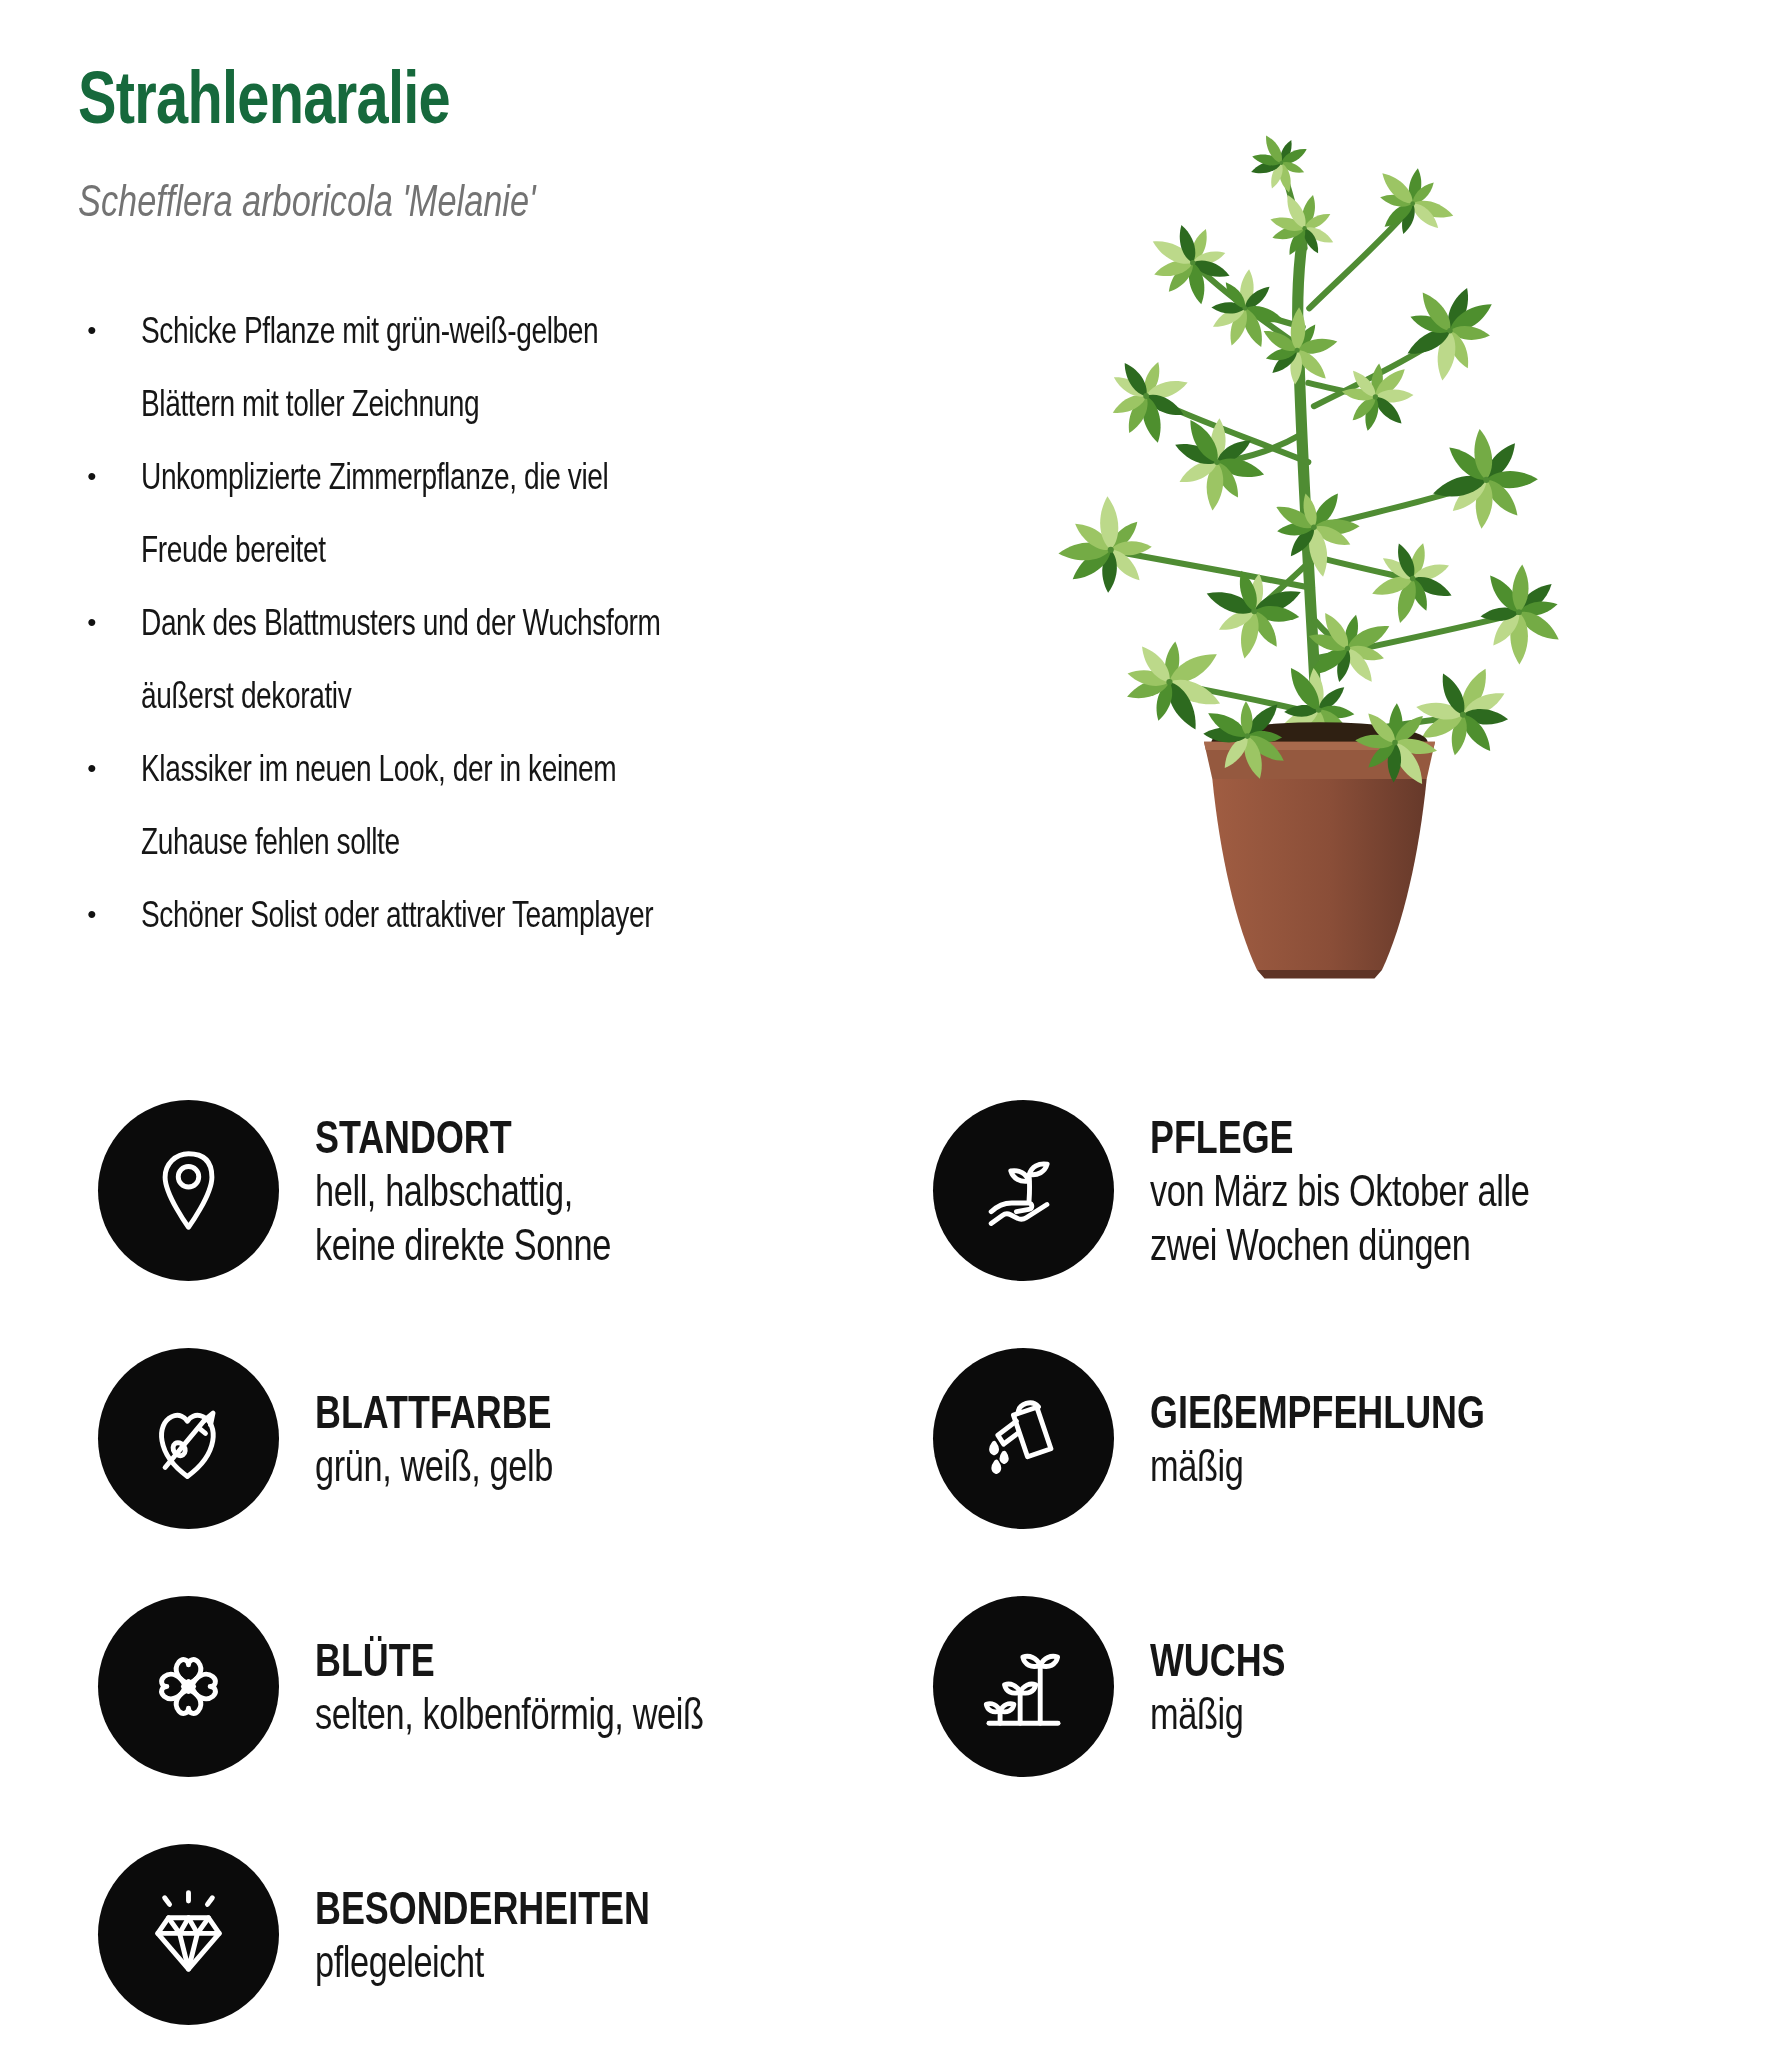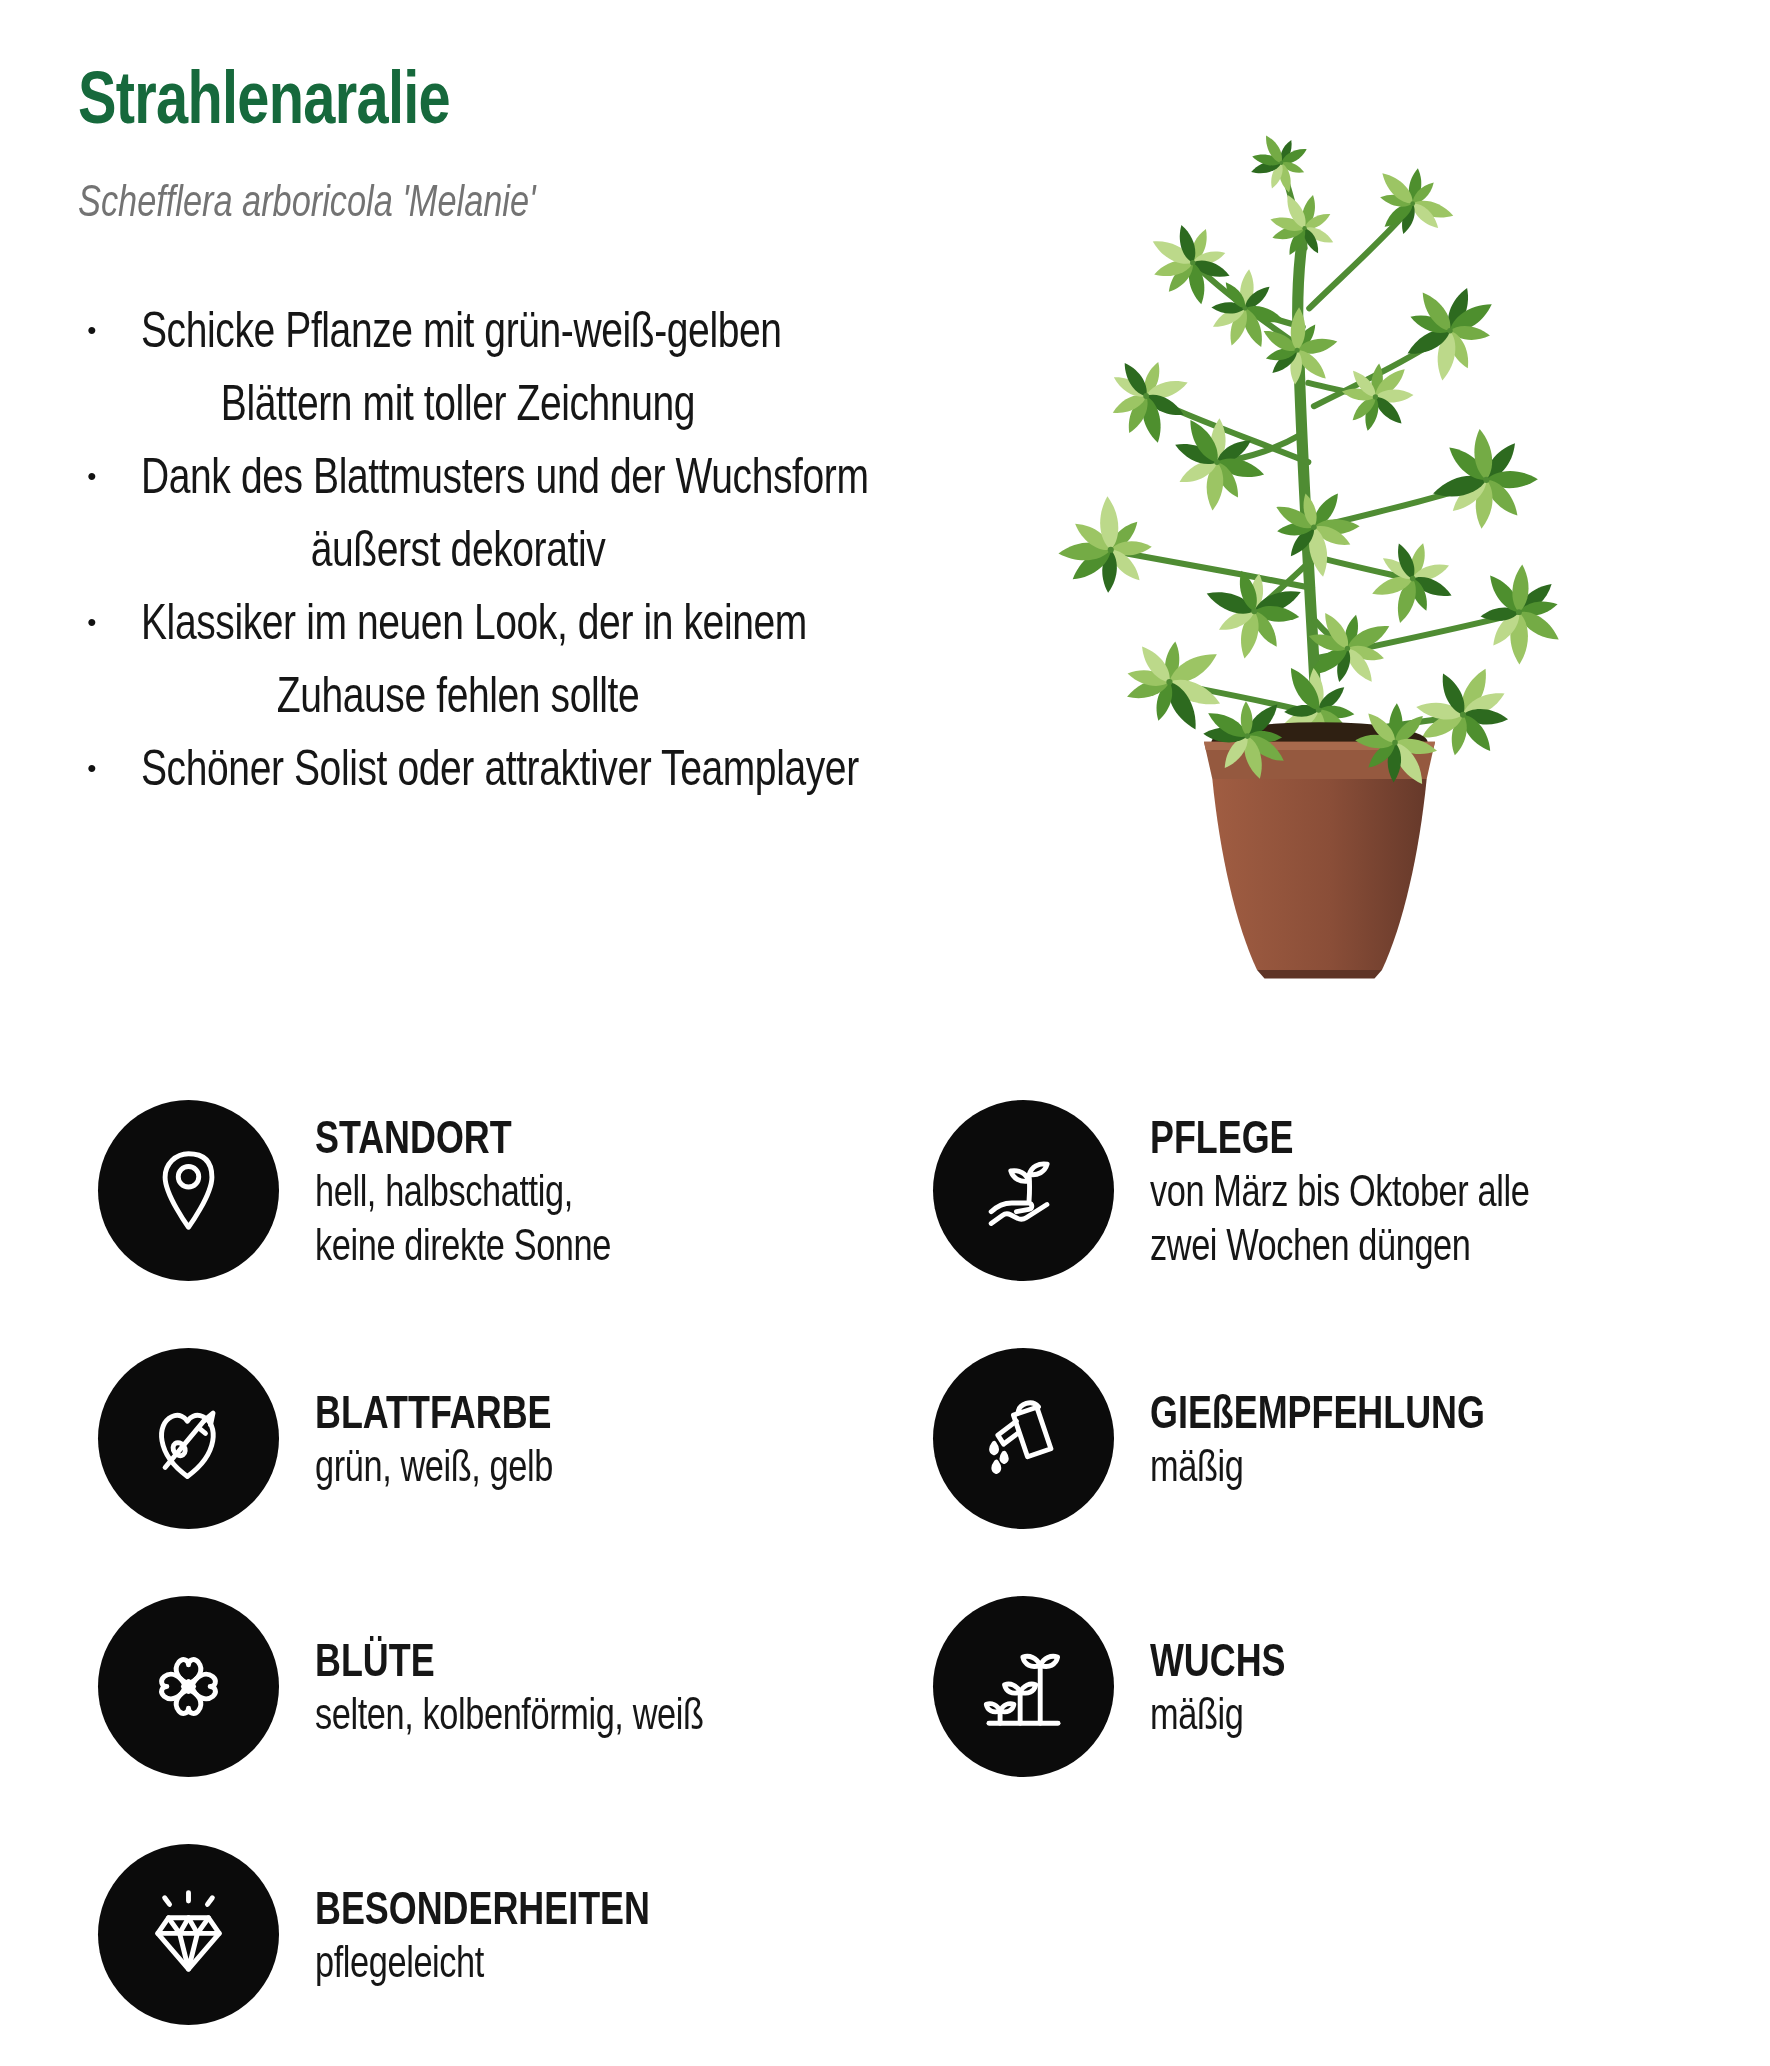--- a/index.html
+++ b/index.html
@@ -4,21 +4,21 @@
 <style>
   html,body{margin:0;padding:0;background:#fff;}
   .page{position:relative;width:1629px;height:2066px;background:#ffffff;overflow:hidden;
         font-family:"Liberation Sans","DejaVu Sans",sans-serif;color:#161616;}
   .content{position:absolute;left:78px;top:59px;width:876px;}
   
   .sxb{display:block;transform:scaleX(.78);transform-origin:0 0;white-space:nowrap;}
   .title{font-size:74px;font-weight:700;letter-spacing:-0.9px;color:#16693c;line-height:1.05;margin:0;}
   .subtitle{font-size:44px;font-style:italic;color:#737373;margin-top:40px;line-height:1.1;}
   .bullets{list-style:none;margin:69px 0 0 9.2px;padding:0;}
-  .bullets li{position:relative;padding-left:54px;font-size:50px;line-height:73px;letter-spacing:-0.5px;text-align:center;}
+  .bullets li{position:relative;padding-left:54px;font-size:36px;line-height:73px;letter-spacing:-0.5px;}
   .bullets li::before{content:"•";position:absolute;left:0;top:0;font-size:26px;line-height:73px;color:#111;}
   .bullets li .line{display:block;}
   .plant-wrap{position:absolute;left:992px;top:108px;width:655px;height:876px;}
   .features{position:absolute;left:98px;top:1100px;width:1642px;
             display:grid;grid-template-columns:835px 766px;grid-row-gap:67px;}
   .feature{display:flex;align-items:center;gap:36px;height:181px;}
   .badge{flex:0 0 181px;width:181px;height:181px;border-radius:50%;background:#0b0b0b;
          display:flex;align-items:center;justify-content:center;}
   .glyph{width:107px;height:107px;}
   .glyph *{fill:none;stroke:#ffffff;stroke-width:2.2;stroke-linecap:round;stroke-linejoin:round;}
@@ -39,20 +39,26 @@
       </h1>
     <div class="subtitle">
         <span class="sxb">Schefflera arboricola 'Melanie'</span>
       </div>
 
     <ul class="bullets">
       <li>
           <div class="sxb">
         <span class="line">Schicke Pflanze mit grün-weiß-gelben</span>
         <span class="line">Blättern mit toller Zeichnung</span>
+      </div>
+        </li>
+      <li>
+          <div class="sxb">
+        <span class="line">Unkomplizierte Zimmerpflanze, die viel</span>
+        <span class="line">Freude bereitet</span>
       </div>
         </li>
       <li>
           <div class="sxb">
         <span class="line">Dank des Blattmusters und der Wuchsform</span>
         <span class="line">äußerst dekorativ</span>
       </div>
         </li>
       <li>
           <div class="sxb">

